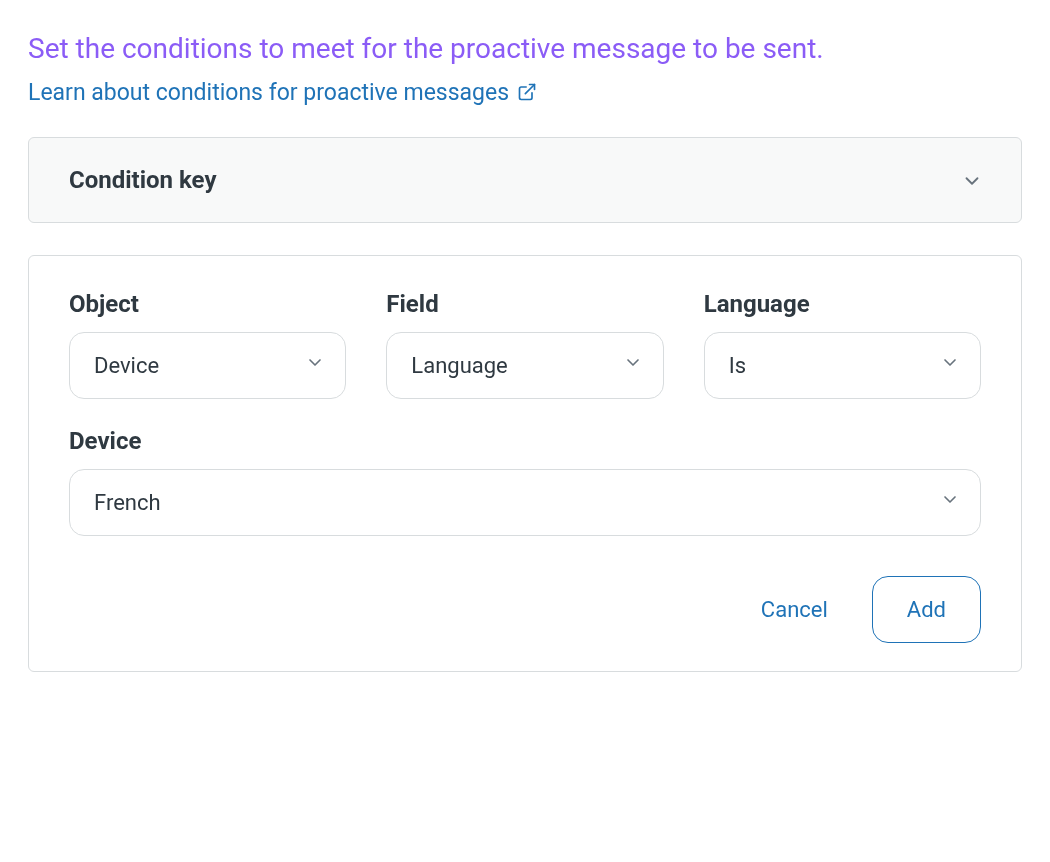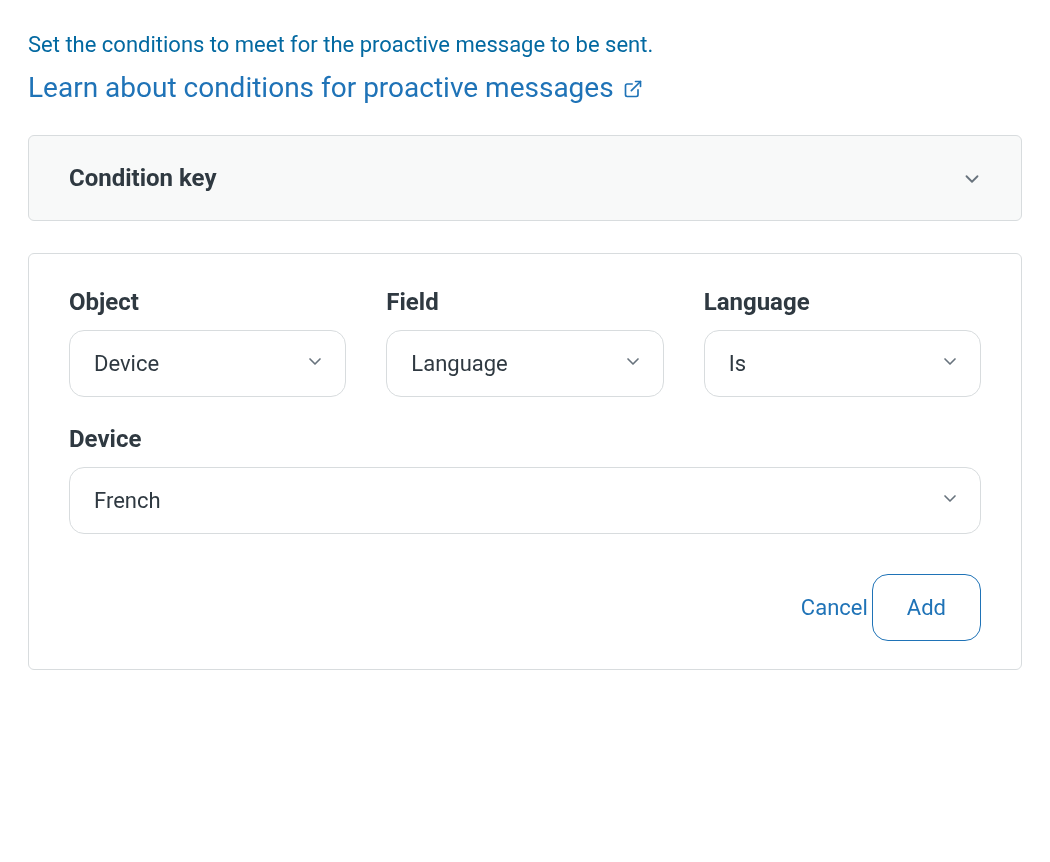--- a/index.html
+++ b/index.html
@@ -14,29 +14,29 @@
     color: #2f3941;
     font-size: 22px;
   }
   .heading {
     font-weight: 700;
     font-size: 24px;
     color: #2f3941;
     margin-bottom: 6px;
   }
   .subheading {
-    font-size: 22px;
-    color: #0369a1;
+    font-size: 28px;
+    color: #8b5cf6;
     margin-bottom: 6px;
     line-height: 1.5;
   }
   .learn-link {
     color: #1f73b7;
     text-decoration: none;
-    font-size: 28px;
+    font-size: 23px;
     display: inline-block;
     margin-bottom: 24px;
     line-height: 1.5;
   }
   .ext-icon {
     display: inline-block;
     vertical-align: -2px;
     margin-left: 2px;
   }
   .key-panel {
@@ -102,20 +102,21 @@
     top: 50%;
     transform: translateY(-50%);
   }
   .value-row {
     margin-bottom: 40px;
   }
   .actions {
     display: flex;
     justify-content: flex-end;
     align-items: center;
+    gap: 40px;
   }
   .btn-cancel {
     background: none;
     border: none;
     color: #1f73b7;
     font-size: 22px;
     cursor: pointer;
     padding: 8px 4px;
     font-family: inherit;
   }

